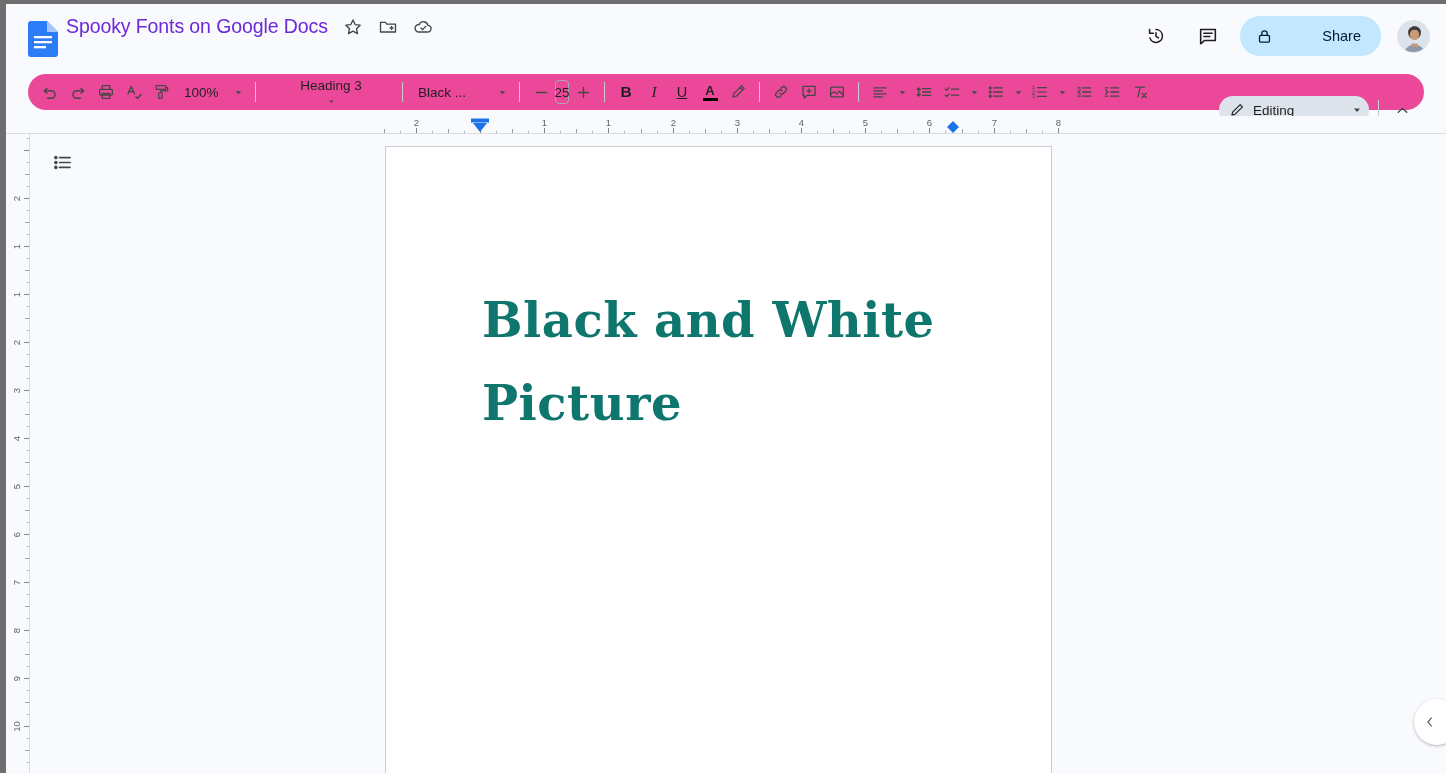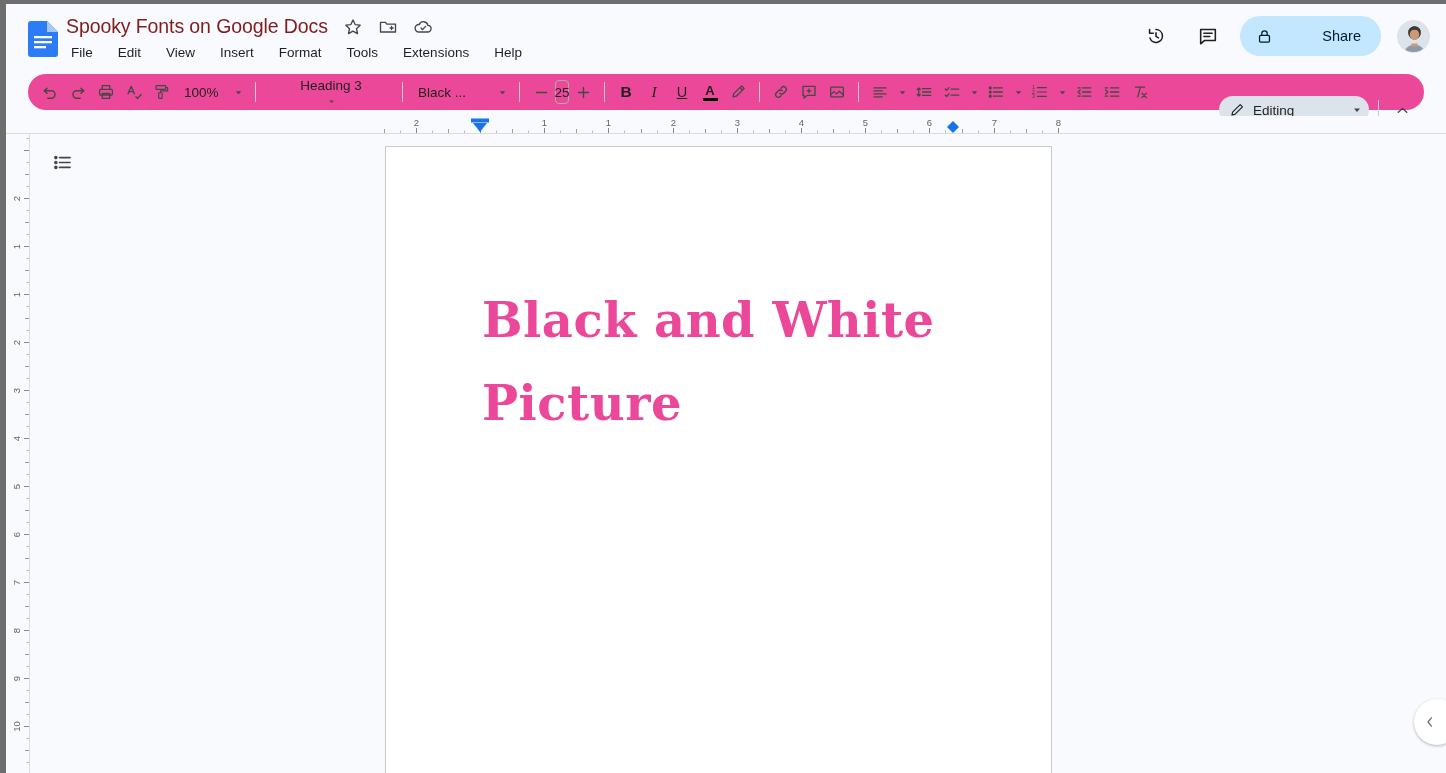--- a/index.html
+++ b/index.html
@@ -25,21 +25,21 @@
   }
   .doc-logo {
     position: absolute; left: 22px; top: 17px;
     width: 30px; height: 36px;
   }
   .title-row {
     position: absolute; left: 60px; top: 11px;
     display: flex; align-items: center; gap: 15px;
   }
   .doc-title {
-    font-size: 19.5px; color: #7f1d1d; letter-spacing: -0.1px;
+    font-size: 19.5px; color: #6d28d9; letter-spacing: -0.1px;
     white-space: nowrap;
   }
   .title-icon { width: 20px; height: 20px; display:block; cursor:pointer; }
   .menu-row {
     position: absolute; left: 62px; top: 39px;
     display: flex; gap: 19px;
   }
   .menu-item {
     font-size: 13.5px; color: #1f1f1f; cursor: pointer;
     padding: 2px 3px; border-radius: 4px; white-space: nowrap;
@@ -142,21 +142,21 @@
 
   .page {
     position: absolute; left: 379px; top: 12px;
     width: 667px; height: 640px;
     background: #ffffff;
     border: 1px solid #c8ccd0;
   }
   .doc-heading {
     position: absolute; left: 96px; top: 132px;
     width: 470px;
-    color: #ec4899;
+    color: #0f766e;
     font-size: 48px;
     line-height: 1.72;
     letter-spacing: 0.5px;
     font-weight: 700;
     font-family: "DejaVu Serif", serif;
     font-style: normal;
   }
   .doc-body {
     position: absolute; left: 96px; top: 310px;
     width: 478px;
@@ -207,30 +207,20 @@
       <svg class="title-icon" viewBox="0 0 24 24" fill="none" stroke="#444746" stroke-width="1.6">
         <path d="M3 6.5h6l1.6 2H21v9.5H3z" stroke-linejoin="round"></path>
         <path d="M14.5 13.2h3.6M16.3 11.4v3.6" stroke-linecap="round"></path>
       </svg>
       <svg class="title-icon" viewBox="0 0 24 24" fill="none" stroke="#444746" stroke-width="1.6">
         <path d="M6.5 18h11a4 4 0 0 0 .4-8 5.4 5.4 0 0 0-10.3-1A3.8 3.8 0 0 0 6.5 18z" stroke-linejoin="round"></path>
         <path d="M9.6 13.3l1.9 1.9 3.6-3.9" stroke-linecap="round" stroke-linejoin="round"></path>
       </svg>
     </div>
 
-    <div class="menu-row">
-      <span class="menu-item">File</span>
-      <span class="menu-item">Edit</span>
-      <span class="menu-item">View</span>
-      <span class="menu-item">Insert</span>
-      <span class="menu-item">Format</span>
-      <span class="menu-item">Tools</span>
-      <span class="menu-item">Extensions</span>
-      <span class="menu-item">Help</span>
-    </div>
 
     <div class="header-right">
       <div class="hicon">
         <svg width="22" height="22" viewBox="0 0 24 24" fill="none" stroke="#1f1f1f" stroke-width="1.7">
           <path d="M12 5a7 7 0 1 1-6.6 9.3" stroke-linecap="round"></path>
           <path d="M5 5v4h4" stroke-linecap="round" stroke-linejoin="round"></path>
           <path d="M12 8.6v3.8l2.7 1.7" stroke-linecap="round"></path>
         </svg>
       </div>
       <div class="hicon">

